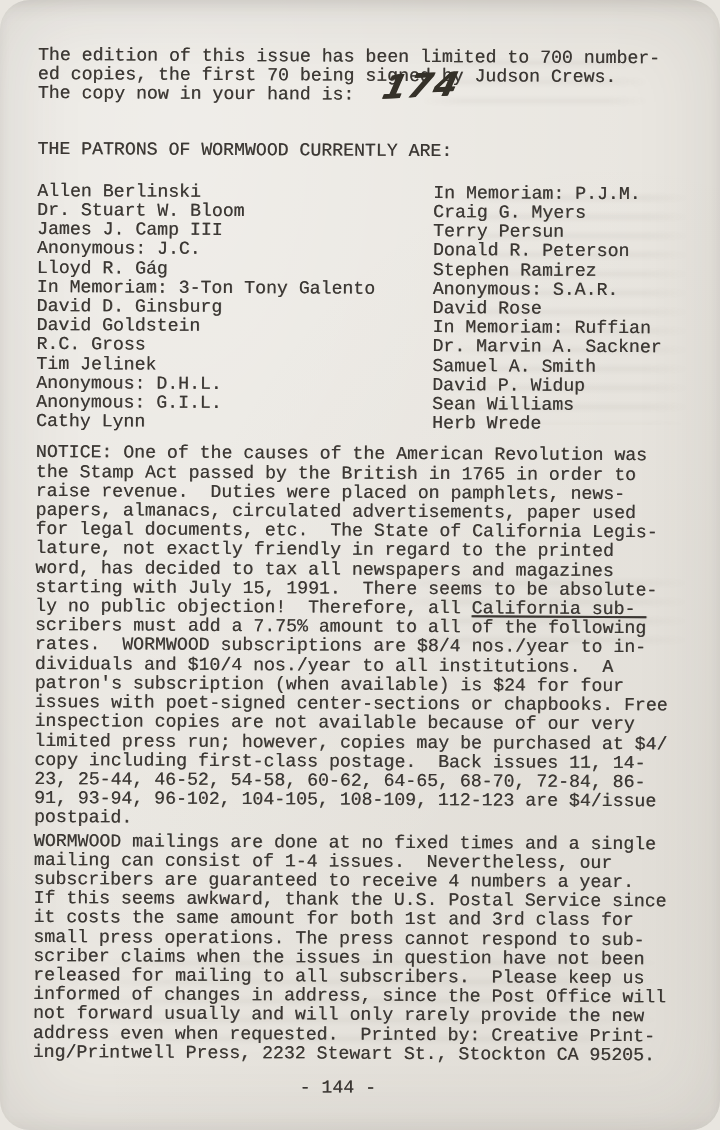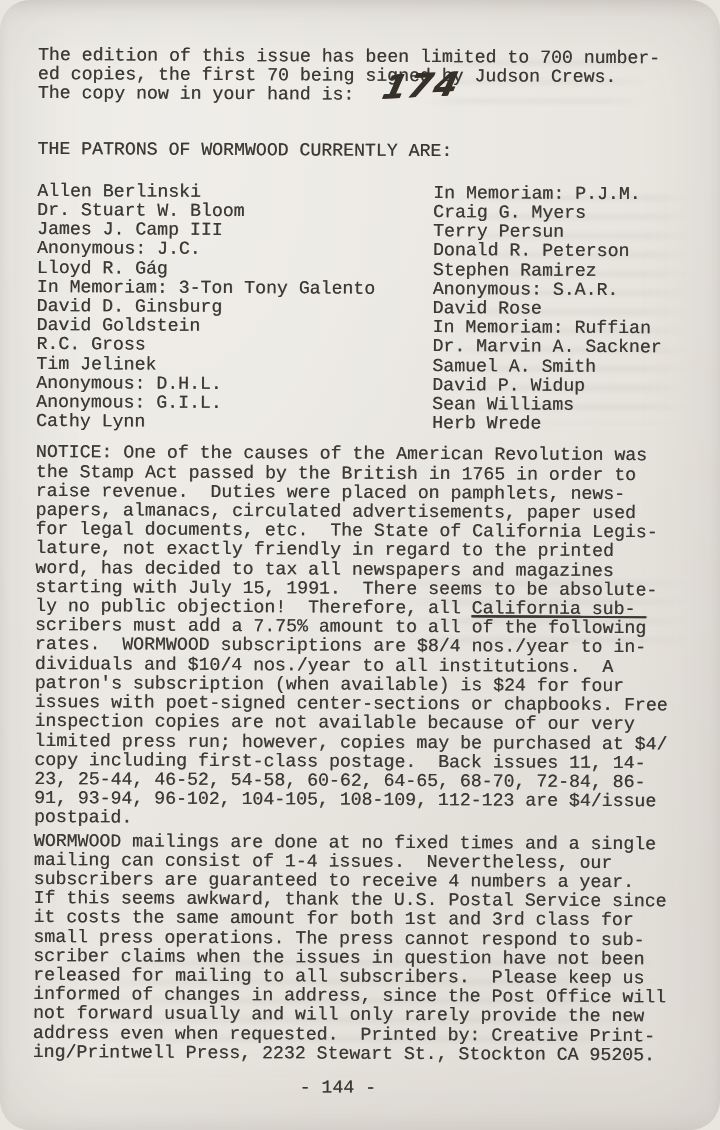--- a/index.html
+++ b/index.html
@@ -77,21 +77,20 @@
   .patrons-heading { margin-top: 36px; }
   .patrons-columns {
     margin-top: 23px;
     display: flex;
   }
   .patrons-col-left { width: 396px; }
   .patrons-col-right { flex: 1; }
   .notice { margin-top: 12px; }
   .mailings { margin-top: 4px; }
   .underlined {
-    text-decoration: underline;
     text-decoration-thickness: 1.6px;
     text-underline-offset: 2px;
     margin-top: 44px;
   }
   .overlined {
     text-decoration: overline;
     text-decoration-thickness: 1.6px;
   }
   .footer {
     margin-top: 15px;

